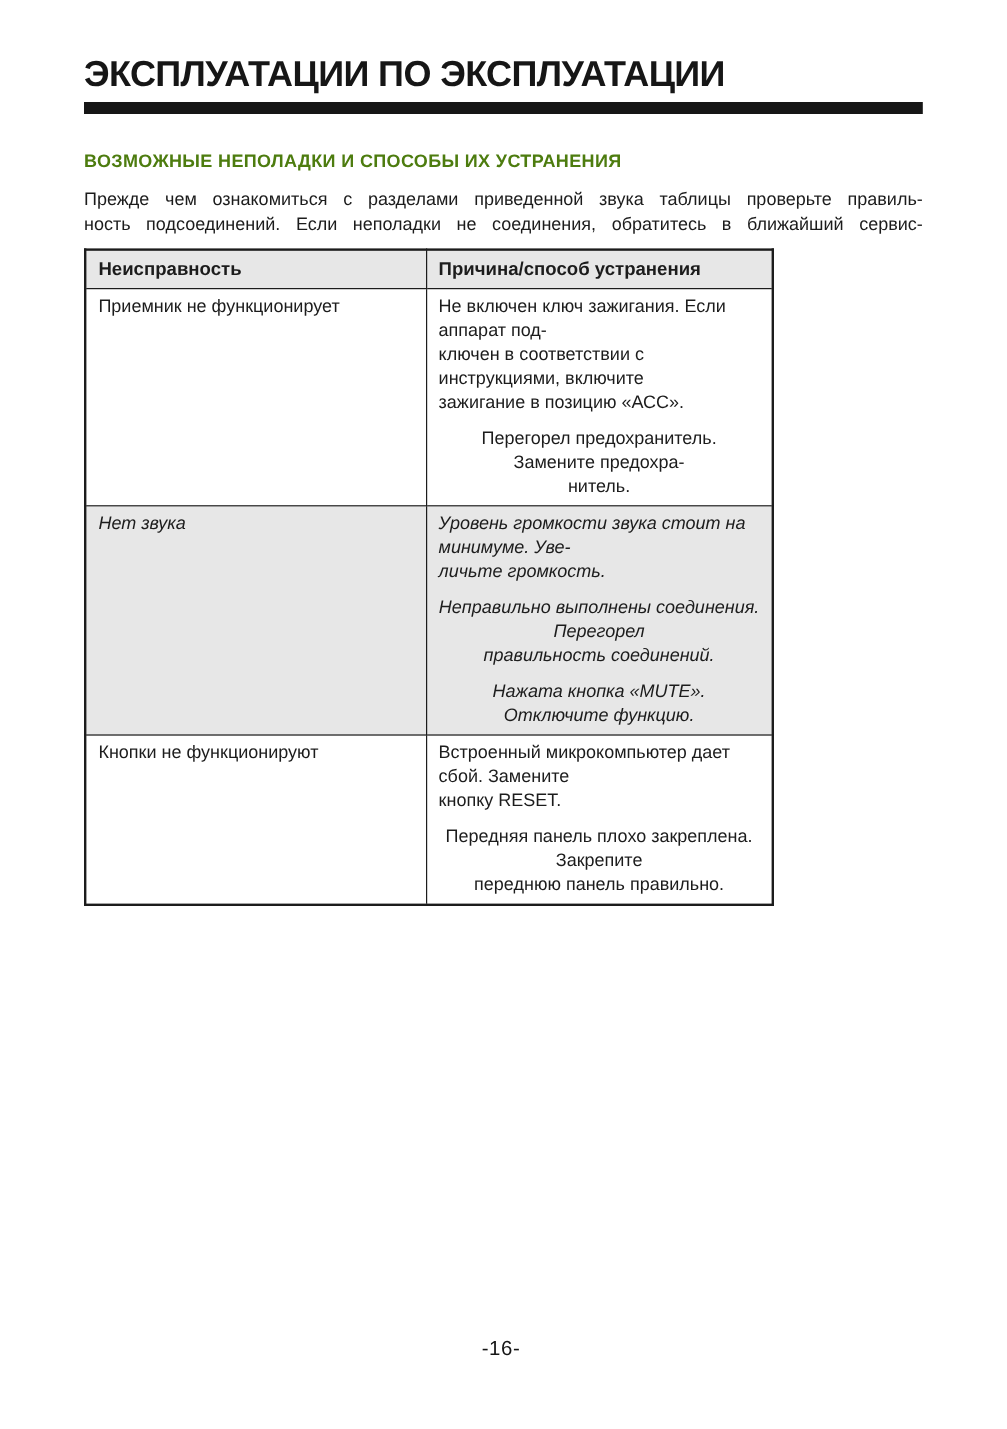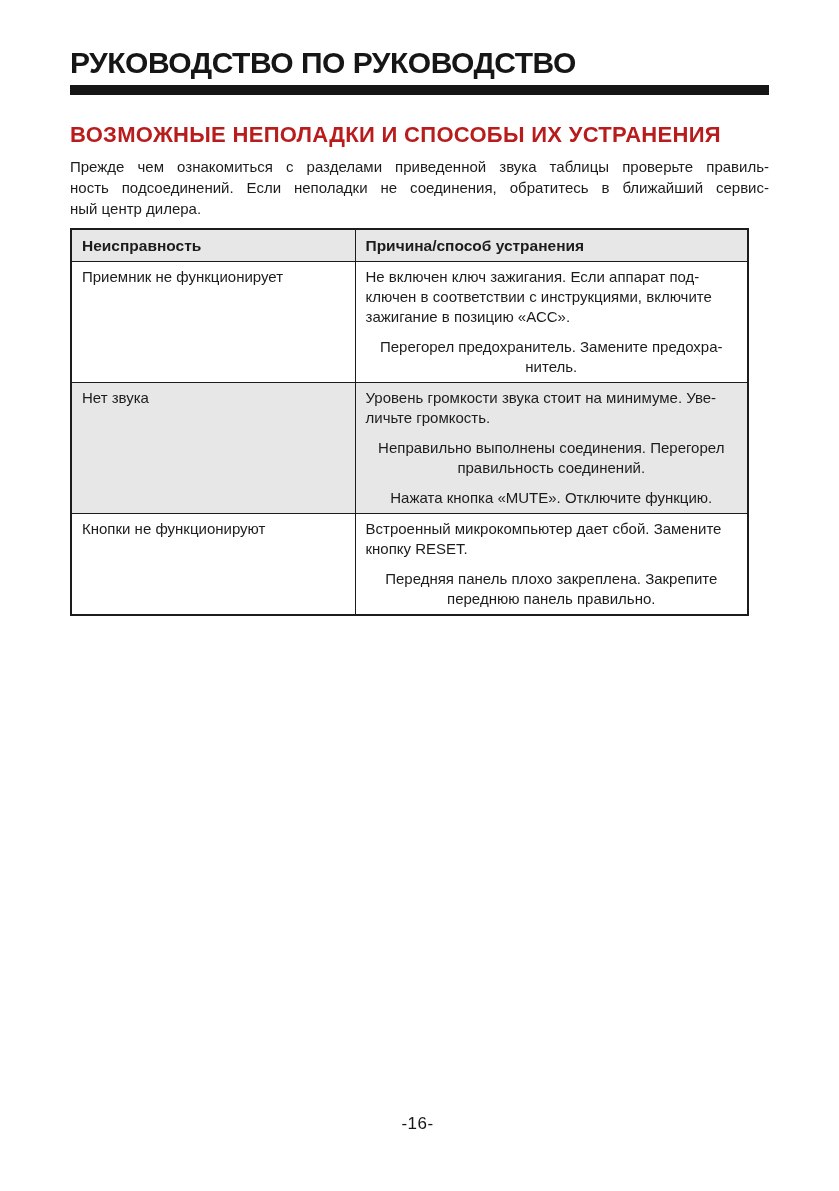--- a/index.html
+++ b/index.html
@@ -23,63 +23,63 @@
     color: #161616;
     white-space: nowrap;
   }
   .title-rule {
     height: 10px;
     background: #161616;
     margin-top: 5px;
   }
   .section-heading {
     margin: 30px 0 0 0;
-    font-size: 22px;
+    font-size: 15px;
     line-height: 19px;
     font-weight: bold;
     letter-spacing: 0.3px;
-    color: #b91c1c;
+    color: #4d7c0f;
     white-space: nowrap;
   }
   .intro {
     margin-top: 12px;
     font-size: 15px;
     line-height: 21px;
   }
   .intro-line {
     text-align: justify;
     text-align-last: justify;
   }
   .intro-line.last {
     text-align-last: left;
   }
   table.trouble {
     margin-top: 9px;
-    width: 679px;
+    width: 575px;
     border-collapse: collapse;
     table-layout: fixed;
     font-size: 15px;
   }
   table.trouble col.c1 { width: 284px; }
   table.trouble th, table.trouble td {
     border: 1px solid #1c1c1c;
     vertical-align: top;
     padding: 5px 10px 5px 10px;
     text-align: left;
   }
   table.trouble { border: 2px solid #1c1c1c; }
   table.trouble th {
     background: #e7e7e7;
     font-weight: bold;
     font-size: 15.5px;
     line-height: 20px;
     padding-top: 6px;
     padding-bottom: 5px;
   }
-  tr.shaded td { background: #e7e7e7; }
+  tr.shaded td { background: #e7e7e7; font-style: italic; }
   td .fault, td p.cause {
     margin: 0;
     line-height: 20px;
     white-space: pre-line;
   }
   td p.cause + p.cause { margin-top: 10px; text-align: center; }
   .page-number {
     position: absolute;
     left: 0;
     right: 4px;
@@ -88,29 +88,28 @@
     font-size: 17px;
     letter-spacing: 0.5px;
     color: #161616;
   }
 </style>
 </head>
 <body>
 
 <div class="page">
 
-  <h1 class="doc-title">РУКОВОДСТВО ПО РУКОВОДСТВО</h1>
+  <h1 class="doc-title">ЭКСПЛУАТАЦИИ ПО ЭКСПЛУАТАЦИИ</h1>
   <div class="title-rule"></div>
 
   <h2 class="section-heading">ВОЗМОЖНЫЕ НЕПОЛАДКИ И СПОСОБЫ ИХ УСТРАНЕНИЯ</h2>
 
   <div class="intro">
     <div class="intro-line">Прежде чем ознакомиться с разделами приведенной звука таблицы проверьте правиль-</div>
     <div class="intro-line">ность подсоединений. Если неполадки не соединения, обратитесь в ближайший сервис-</div>
-    <div class="intro-line last">ный центр дилера.</div>
   </div>
 
   <table class="trouble">
     <colgroup>
         <col class="c1">
         <col class="c2">
       </colgroup>
     <thead>
       <tr>
         <th>Неисправность</th>

